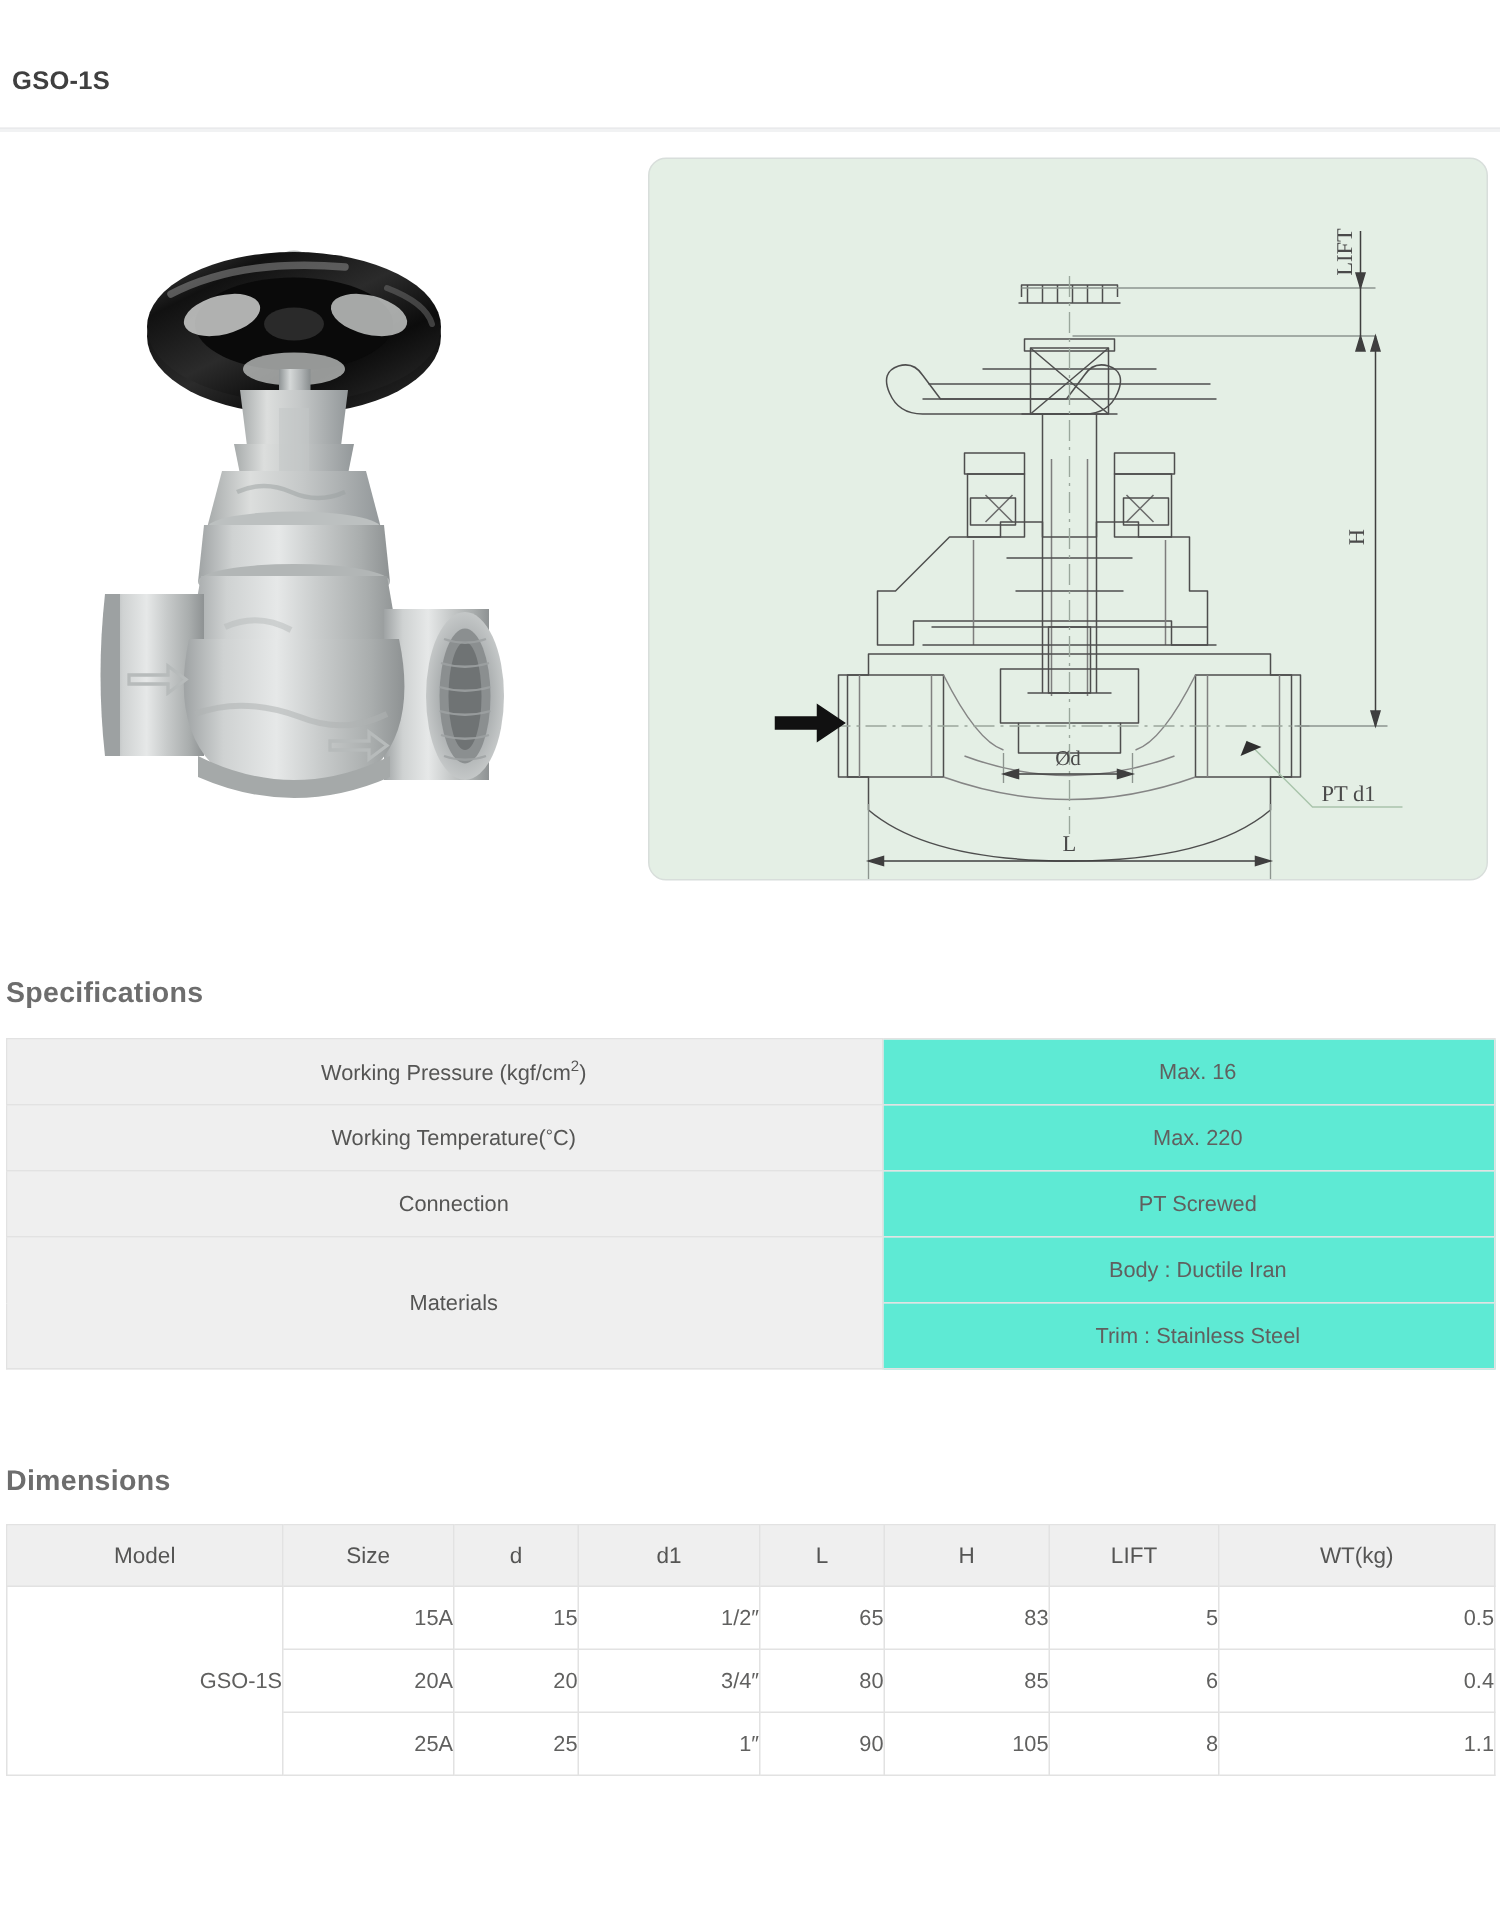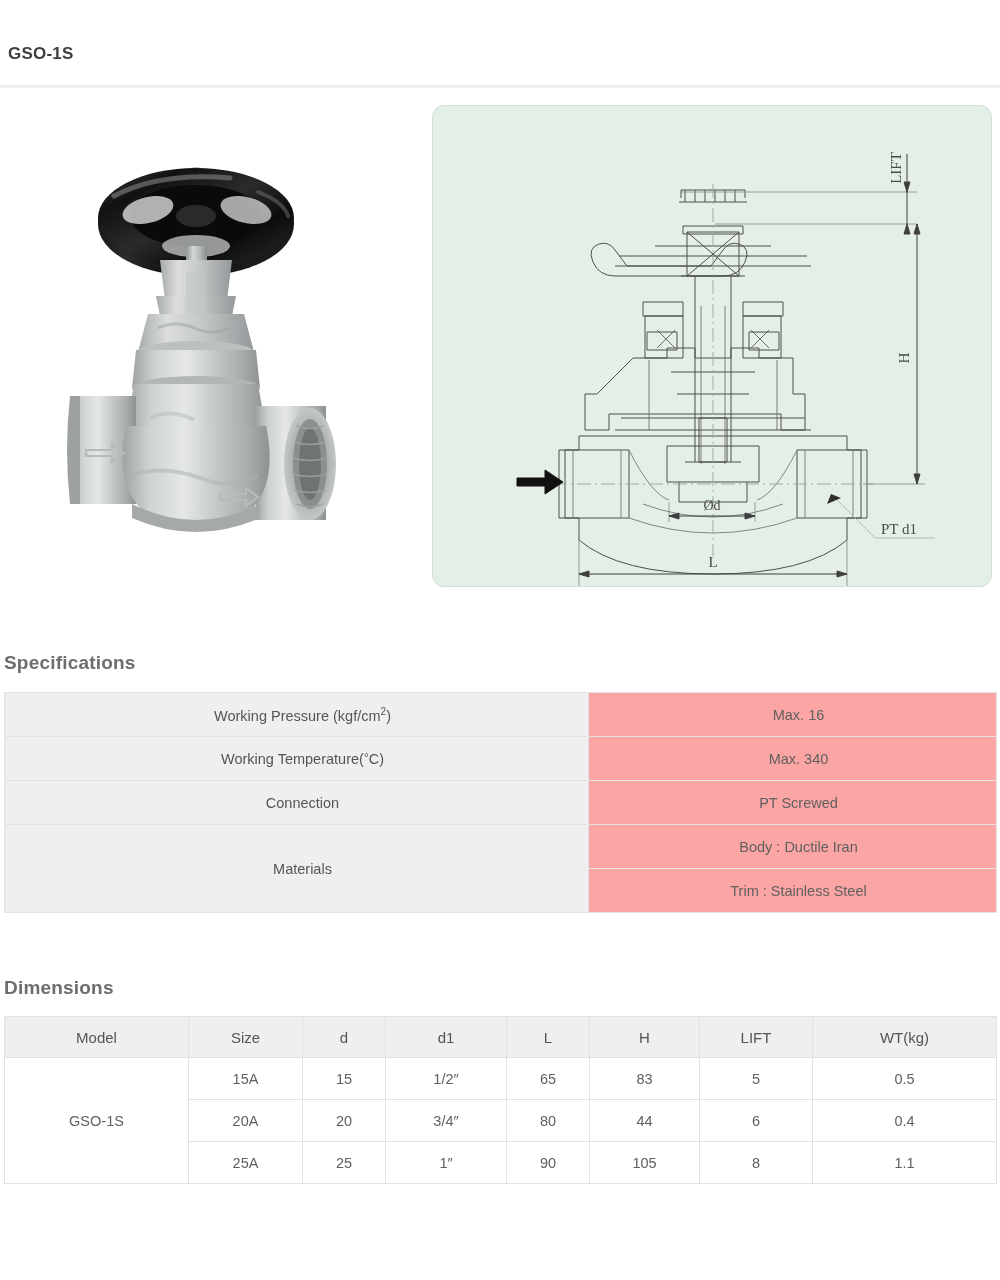--- a/index.html
+++ b/index.html
@@ -89,36 +89,36 @@
 
   #spec-table {
     left: 4px; top: 692px;
     width: 992px;
   }
   #spec-table td { height: 44px; padding-left: 12px; }
   #spec-table td.label {
     background: #efefef;
     color: #555554;
   }
-  #spec-table td.value { background: #fca5a5; }
+  #spec-table td.value { background: #5eead4; }
   #spec-table .sup { font-size: 10px; vertical-align: super; }
   #spec-table .deg { font-size: 12px; vertical-align: 2px; }
 
   #dim-table {
     left: 4px; top: 1016px;
     width: 992px;
     padding-left: 36px;
   }
   #dim-table th {
     background: #efefef;
     height: 41px;
     color: #555554;
     font-size: 15px;
   }
-  #dim-table td { height: 42px; background: #ffffff; }
+  #dim-table td { height: 42px; background: #ffffff; text-align: right; }
   #dim-table td.model-cell { vertical-align: middle; }
 
   
   .c-model { width: 184px; }
   .c-size  { width: 114px; }
   .c-d     { width: 83px; }
   .c-d1    { width: 121px; }
   .c-l     { width: 83px; }
   .c-h     { width: 110px; }
   .c-lift  { width: 113px; }
@@ -371,21 +371,21 @@
         <col class="c-speclabel">
         <col class="c-specvalue">
       </colgroup>
     <tbody>
       <tr>
         <td class="label"><span>Working Pressure (kgf/cm</span><span class="sup">2</span><span>)</span></td>
         <td class="value">Max. 16</td>
       </tr>
       <tr>
         <td class="label"><span>Working Temperature(</span><span class="deg">°</span><span>C)</span></td>
-        <td class="value">Max. 340</td>
+        <td class="value">Max. 220</td>
       </tr>
       <tr>
         <td class="label">Connection</td>
         <td class="value">PT Screwed</td>
       </tr>
       <tr>
         <td class="label" rowspan="2">Materials</td>
         <td class="value">Body : Ductile Iran</td>
       </tr>
       <tr>
@@ -428,21 +428,21 @@
         <td>65</td>
         <td>83</td>
         <td>5</td>
         <td>0.5</td>
       </tr>
       <tr>
         <td>20A</td>
         <td>20</td>
         <td>3/4″</td>
         <td>80</td>
-        <td>44</td>
+        <td>85</td>
         <td>6</td>
         <td>0.4</td>
       </tr>
       <tr>
         <td>25A</td>
         <td>25</td>
         <td>1″</td>
         <td>90</td>
         <td>105</td>
         <td>8</td>

